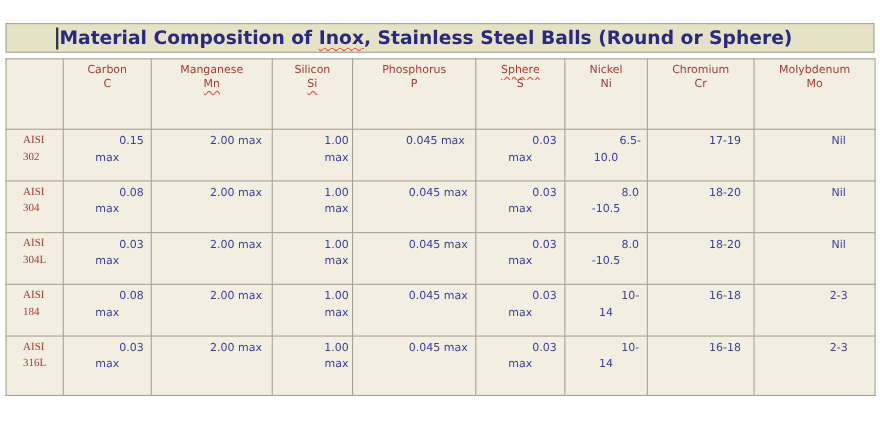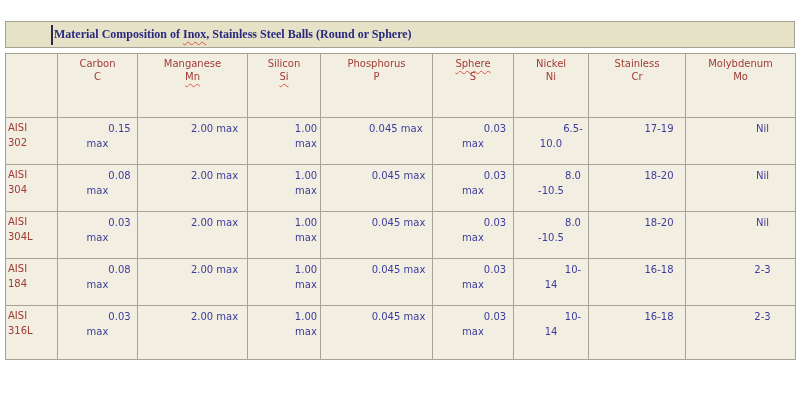--- a/index.html
+++ b/index.html
@@ -4,32 +4,32 @@
 <style>
   html,body{margin:0;padding:0;width:800px;height:400px;background:#ffffff;overflow:hidden;
     font-family:"DejaVu Sans","Liberation Sans",sans-serif;}
   .stage{position:absolute;left:5px;top:21px;width:790px;}
 
   
   .title-bar{box-sizing:border-box;height:27px;background:var(--panel-bg,#e6e2c8);
     border:1px solid var(--border,#a6a394);display:flex;align-items:center;
     padding-left:45px;margin-bottom:5px;}
   .caret{display:inline-block;width:2px;height:20px;background:#2b2b44;margin-right:1px;}
-  .title-text{font-size:12px;font-weight:bold;color:var(--title-text,#29297d);white-space:nowrap;font-family:Liberation Serif, serif;}
+  .title-text{font-size:17px;font-weight:bold;color:var(--title-text,#29297d);white-space:nowrap;}
 
   
   table{border-collapse:collapse;table-layout:fixed;width:790px;
     background:var(--cell-bg,#f2efe2);font-size:10px;color:var(--data-text,#3c3c9b);}
   td{border:1px solid var(--border,#a6a394);vertical-align:top;text-align:center;
     padding:3px 2px 2px 2px;overflow:hidden;}
   tr.hdr{height:64px;}
   tr.dr{height:47px;}
   tr.last{height:54px;}
   .hdr td{color:var(--header-text,#a03c34);line-height:1.3;}
-  .rowlabel{text-align:left;color:var(--header-text,#a03c34);padding-left:2px;line-height:1.45;}
+  .rowlabel{text-align:left;color:var(--header-text,#a03c34);padding-left:15px;line-height:1.45;font-family:Liberation Serif, serif;}
   .squiggle{text-decoration:underline;text-decoration-style:wavy;
     text-decoration-color:var(--squiggle,#e0544a);text-decoration-thickness:1px;
     text-underline-offset:3px;}
   .c-si .val{display:inline-block;max-width:52px;line-height:1.5;}
   td.left{text-align:left;padding-left:4px;}
   .val{line-height:1.5;margin-left:44px;}
 </style>
 </head>
 <body>
 
@@ -74,21 +74,21 @@
       </td>
       <td>
         <div><span class="squiggle">Sphere</span></div>
         <div>S</div>
       </td>
       <td>
         <div>Nickel</div>
         <div>Ni</div>
       </td>
       <td>
-        <div>Stainless</div>
+        <div>Chromium</div>
         <div>Cr</div>
       </td>
       <td>
         <div>Molybdenum</div>
         <div>Mo</div>
       </td>
     </tr>
 
     <tr class="dr">
       <td class="rowlabel">

